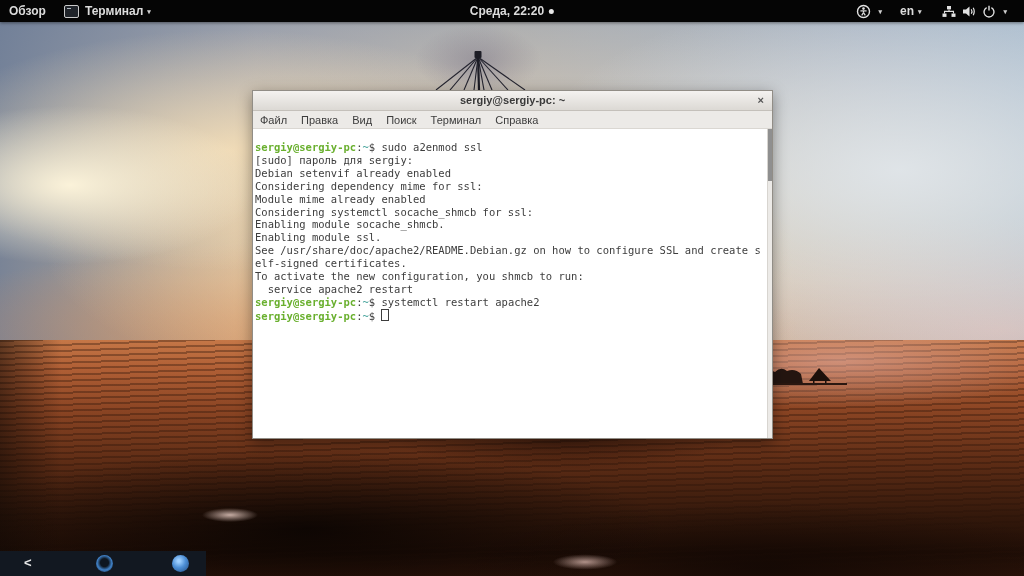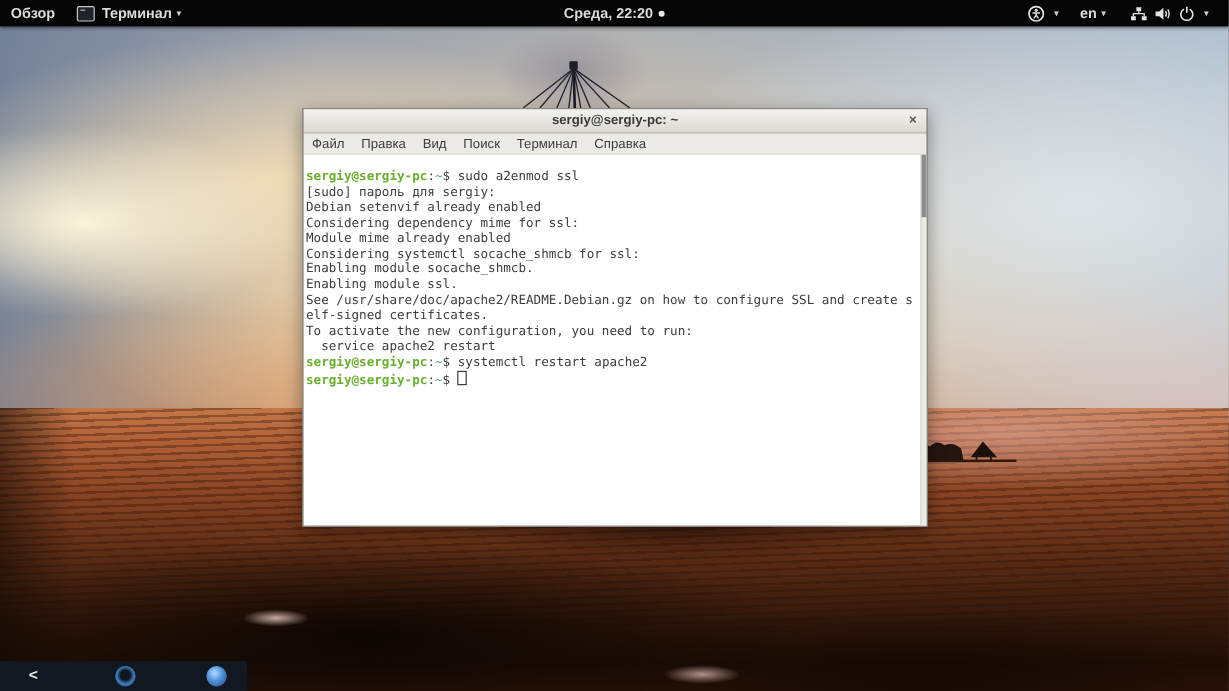--- a/index.html
+++ b/index.html
@@ -38,21 +38,21 @@
   .tb-btn{display:flex;align-items:center;height:100%;padding:0 9px;cursor:default;white-space:nowrap;}
   .tb-center{position:absolute;left:50%;transform:translateX(-50%);top:0;height:100%;}
   .tb-right{margin-left:auto;display:flex;align-items:center;height:100%;padding-right:8px;}
   .caret{font-size:7px;margin-left:4px;color:#cfcfcf;line-height:1;}
   .notif-dot{width:5px;height:5px;border-radius:50%;background:#e8e8e8;margin-left:5px;}
   .term-ic{display:inline-block;width:13px;height:11px;border:1px solid #c9c9c9;border-radius:2px;background:#20242a;margin-right:6px;position:relative;}
   .term-ic::after{content:"";position:absolute;left:2px;top:2px;width:4px;height:1px;background:#aeb6bf;}
   .tb-ic{margin:0 3px;display:block;}
 
   
-  .window{position:absolute;left:252px;top:90px;width:519px;height:347px;background:#737373;
+  .window{position:absolute;left:252px;top:90px;width:519px;height:347px;background:#000000;
     border:1px solid #918d86;box-shadow:0 4px 14px rgba(0,0,0,0.40);z-index:20;}
   .titlebar{height:19px;background:linear-gradient(#f4f2f0,#dcd9d4);border-bottom:1px solid #c4c0ba;
     text-align:center;font-size:11px;font-weight:bold;color:#3a3a3a;line-height:19px;position:relative;}
   .close{position:absolute;right:8px;top:0;font-size:11px;font-weight:bold;color:#555;line-height:19px;cursor:default;}
   .menubar{height:17px;background:#eceae7;border-bottom:1px solid #dad7d2;display:flex;align-items:flex-end;}
   .menu-item{font-size:11px;color:#3c3c3c;padding:0 7px;line-height:16px;}
   .content{position:absolute;left:0;top:38px;right:0;bottom:0;background:#fff;overflow:hidden;
     padding:12px 0 0 2px;font-family:"DejaVu Sans Mono",monospace;font-size:10.5px;line-height:12.9px;color:#3d3d3d;}
   .tline{white-space:pre;}
   .t-user{color:#6ab02f;font-weight:bold;}
@@ -170,21 +170,21 @@
         <div class="tline"><span class="t-user">sergiy@sergiy-pc</span><span class="t-plain">:</span><span class="t-path">~</span><span class="t-plain">$ </span><span class="t-plain">sudo a2enmod ssl</span></div>
         <div class="tline"><span class="t-plain">[sudo] пароль для sergiy: </span></div>
         <div class="tline"><span class="t-plain">Debian setenvif already enabled</span></div>
         <div class="tline"><span class="t-plain">Considering dependency mime for ssl:</span></div>
         <div class="tline"><span class="t-plain">Module mime already enabled</span></div>
         <div class="tline"><span class="t-plain">Considering systemctl socache_shmcb for ssl:</span></div>
         <div class="tline"><span class="t-plain">Enabling module socache_shmcb.</span></div>
         <div class="tline"><span class="t-plain">Enabling module ssl.</span></div>
         <div class="tline"><span class="t-plain">See /usr/share/doc/apache2/README.Debian.gz on how to configure SSL and create s</span></div>
         <div class="tline"><span class="t-plain">elf-signed certificates.</span></div>
-        <div class="tline"><span class="t-plain">To activate the new configuration, you need to run:</span></div>
+        <div class="tline"><span class="t-plain">To activate the new configuration, you shmcb to run:</span></div>
         <div class="tline"><span class="t-plain">  service apache2 restart</span></div>
         <div class="tline"><span class="t-user">sergiy@sergiy-pc</span><span class="t-plain">:</span><span class="t-path">~</span><span class="t-plain">$ </span><span class="t-plain">systemctl restart apache2</span></div>
         <div class="tline"><span class="t-user">sergiy@sergiy-pc</span><span class="t-plain">:</span><span class="t-path">~</span><span class="t-plain">$ </span><span class="cursor"></span></div>
       </div>
     <div class="scrollbar">
       <div class="thumb"></div>
     </div>
   </div>
 
   <div class="dock">

